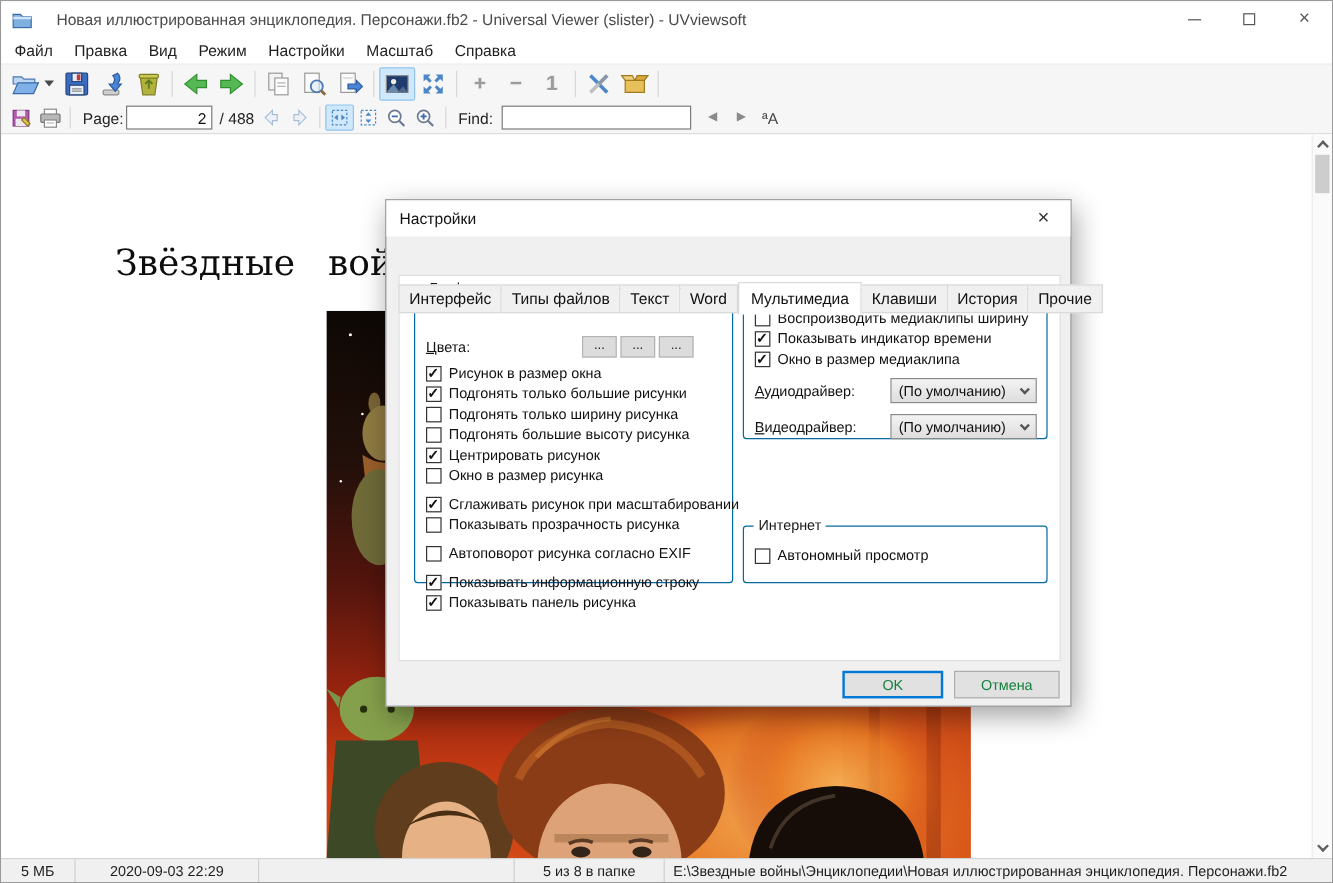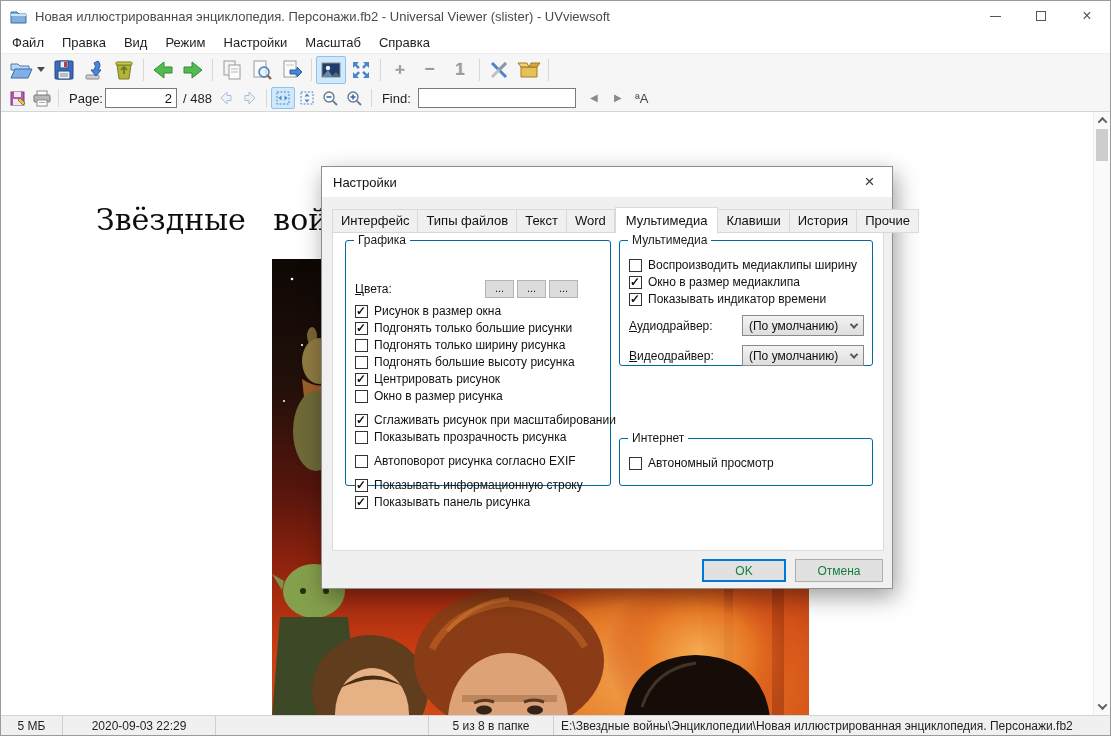--- a/index.html
+++ b/index.html
@@ -3,21 +3,21 @@
 <meta charset="utf-8">
 <style>
   html,body{margin:0;padding:0;background:#cfd4da;}
   *{box-sizing:border-box;}
   .window{position:relative;width:1111px;height:736px;background:#fff;border:1px solid #9a9a9a;
     font-family:"Liberation Sans",sans-serif;overflow:hidden;}
 
   
   .titlebar{position:absolute;top:0;left:0;right:0;height:30px;background:#fff;display:flex;align-items:center;}
   .app-icon{margin-left:9px;width:17px;height:15px;flex:none;}
-  .title-text{margin-left:8px;font-size:13px;color:#4a4a4a;white-space:nowrap;}
+  .title-text{margin-left:20px;font-size:13px;color:#4a4a4a;white-space:nowrap;}
   .win-controls{margin-left:auto;display:flex;height:100%;}
   .win-btn{width:46px;height:100%;display:flex;align-items:center;justify-content:center;color:#555;}
   .glyph-min{width:11px;height:1px;background:#555;}
   .glyph-max{width:10px;height:10px;border:1px solid #555;}
   .glyph-close{font-size:16px;line-height:1;color:#555;}
 
   
   .menubar{position:absolute;top:30px;left:0;right:0;height:22px;background:#fff;display:flex;align-items:center;font-size:13px;color:#1f1f1f;padding-left:2px;}
   .menu-item{padding:2px 9px;}
 
@@ -55,21 +55,21 @@
   
   .statusbar{position:absolute;left:0;right:0;bottom:0;height:20px;background:#f0f0f0;border-top:1px solid #d4d4d4;display:flex;align-items:center;font-size:12px;color:#1f1f1f;}
   .sb-cell{height:100%;display:flex;align-items:center;justify-content:center;border-right:1px solid #d0d0d0;flex:none;text-align:right;}
   .sb-cell.path{flex:1;justify-content:flex-start;padding-left:7px;border-right:none;overflow:hidden;white-space:nowrap;}
 
   
   .dialog{position:absolute;left:320px;top:165px;width:572px;height:423px;background:#f0f0f0;border:1px solid #8f8f8f;box-shadow:3px 8px 22px rgba(0,0,0,.38);}
   .dlg-title{position:absolute;top:0;left:0;right:0;height:30px;background:#fff;display:flex;align-items:center;font-size:13px;color:#111;padding-left:11px;}
   .dlg-close{margin-left:auto;width:45px;height:100%;display:flex;align-items:center;justify-content:center;font-size:17px;color:#333;}
   .tabstrip{position:absolute;left:10px;top:40px;display:flex;align-items:flex-end;z-index:2;}
-  .tab{font-size:13px;color:#111;background:#f0f0f0;border:1px solid #d9d9d9;border-left:none;padding:3px 8px 4px;white-space:nowrap;}
+  .tab{font-size:13px;color:#111;background:#f0f0f0;border:1px solid #d9d9d9;border-left:none;padding:3px 8px 4px;white-space:nowrap;margin-top:28px;}
   .tab:first-child{border-left:1px solid #d9d9d9;}
   .tab.active{background:#fff;border:1px solid #d9d9d9;border-bottom:1px solid #fff;padding:5px 10px 5px;margin-bottom:-1px;position:relative;z-index:3;}
   .tabpage{position:absolute;left:10px;top:62px;width:552px;height:322px;background:#fff;border:1px solid #dcdcdc;z-index:1;}
   .group{position:absolute;border:1px solid #0369a1;border-radius:3px;}
   .group-title{position:absolute;top:-8px;left:8px;background:#fff;padding:0 4px;font-size:12px;color:#1a1a1a;white-space:nowrap;}
   .g-graphics{left:12px;top:10px;width:266px;height:246px;padding:12px 8px 0 9px;}
   .g-multimedia{left:286px;top:10px;width:254px;height:126px;padding:14px 8px 0 9px;}
   .g-internet{left:286px;top:208px;width:254px;height:48px;padding:14px 8px 0 9px;}
   .colors-row{display:flex;align-items:center;font-size:12px;color:#111;margin-bottom:6px;margin-top:27px;}
   .dots-wrap{margin-left:auto;display:flex;margin-right:24px;}
@@ -456,25 +456,25 @@
       </div>
 
       <div class="group g-multimedia">
         <span class="group-title">Мультимедиа</span>
         <div class="chk-row">
             <span class="chk"></span>
             <span>Воспроизводить медиаклипы ширину</span>
           </div>
         <div class="chk-row">
             <span class="chk on"></span>
+            <span>Показывать индикатор времени</span>
+          </div>
+        <div class="chk-row">
+            <span class="chk on"></span>
             <span>Окно в размер медиаклипа</span>
-          </div>
-        <div class="chk-row">
-            <span class="chk on"></span>
-            <span>Показывать индикатор времени</span>
           </div>
         <div class="combo-row">
           <span class="mn">Аудиодрайвер:</span>
           <span class="combo">
               <span>(По умолчанию)</span>
               <span class="chev down"></span>
             </span>
         </div>
         <div class="combo-row">
           <span class="mn">Видеодрайвер:</span>

